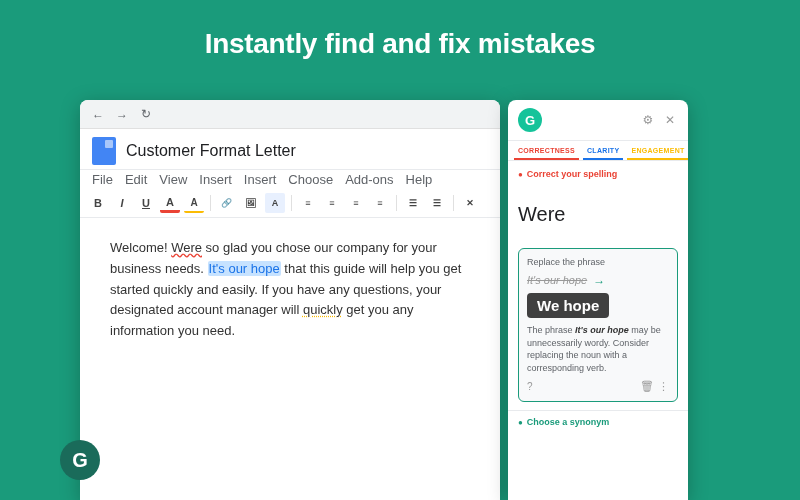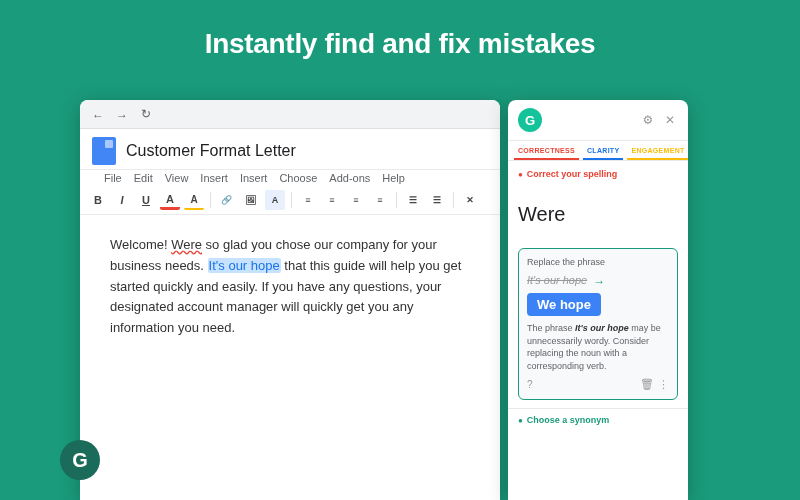--- a/index.html
+++ b/index.html
@@ -97,22 +97,22 @@
 
     .docs-title-text {
       font-size: 16px;
       color: #202124;
       font-weight: 500;
     }
 
     .docs-menu {
       display: flex;
       gap: 12px;
-      padding: 2px 24px;
-      font-size: 11px;
+      padding: 2px 12px;
+      font-size: 13px;
       color: #5f6368;
     }
 
     .docs-menu span { cursor: pointer; }
 
     .docs-toolbar {
       display: flex;
       align-items: center;
       gap: 4px;
       padding: 4px 8px;
@@ -166,20 +166,21 @@
     }
 
     .highlight-blue {
       background-color: #c6e2ff;
       border-radius: 2px;
       padding: 0 1px;
       color: #1a73e8;
     }
 
     .underline-dotted {
+      text-decoration: underline;
       text-decoration-style: dotted;
       text-decoration-color: #fbbc04;
     }
 
     
     .grammarly-panel {
       width: 180px;
       background: #fff;
       border-radius: 8px 8px 0 0;
       box-shadow: 0 4px 20px rgba(0,0,0,0.25);
@@ -341,26 +342,26 @@
       font-style: italic;
       font-weight: 500;
     }
 
     .arrow {
       color: #1a9b7b;
       font-size: 12px;
     }
 
     .new-phrase-btn {
-      background: #3b82f6;
+      background: #404040;
       color: #fff;
       border: none;
       border-radius: 4px;
       padding: 4px 10px;
-      font-size: 13px;
+      font-size: 15px;
       font-weight: 600;
       cursor: pointer;
     }
 
     .suggestion-desc {
       font-size: 9px;
       color: #5f6368;
       line-height: 1.4;
     }
 

